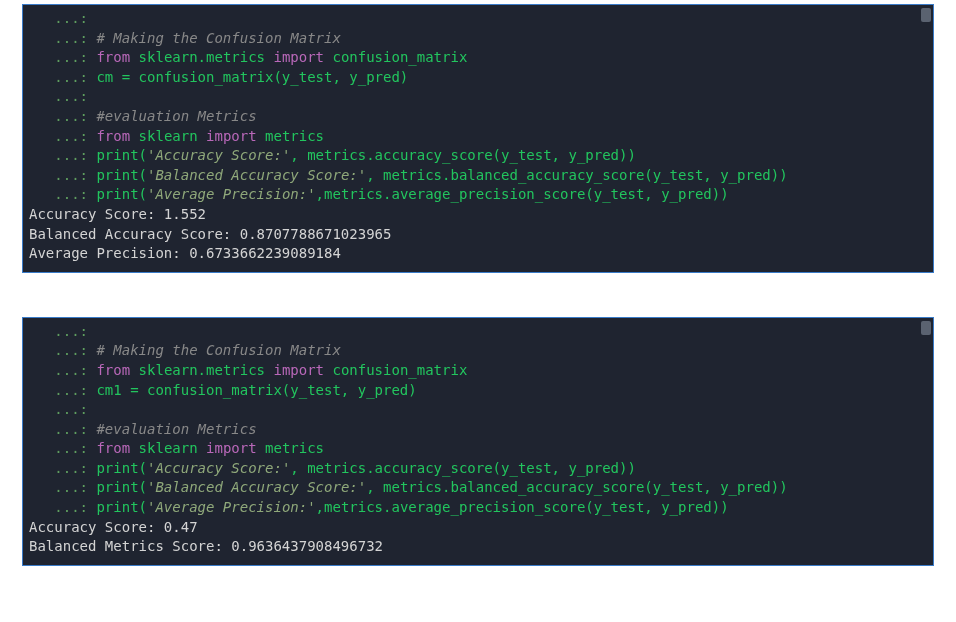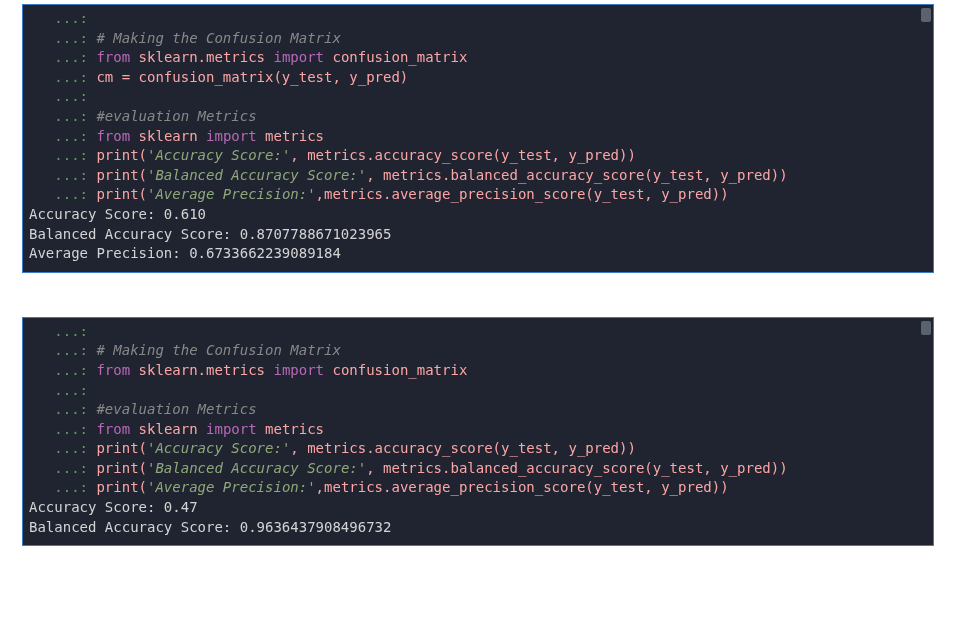--- a/index.html
+++ b/index.html
@@ -33,21 +33,21 @@
     border-radius: 2px;
   }
   .line {
     white-space: pre;
     color: #d4d4d4;
     padding: 0 6px;
   }
   .prompt { color: #5f9e5f; }
   .comment { color: #888888; font-style: italic; }
   .kw { color: #b968b9; text-align: right; }
-  .plain { color: #fca5a5; margin-top: 9px; }
+  .plain { color: #22c55e; margin-top: 9px; }
   .string { color: #8fa87a; font-style: italic; text-align: center; }
   .output { color: #d4d4d4; }
 </style>
 </head>
 <body>
 
 <div class="console-block">
   <div class="scrollbar"></div>
 
   <div class="line"><span class="prompt">   ...: </span><span class="plain"></span></div>
@@ -63,42 +63,43 @@
   <div class="line"><span class="prompt">   ...: </span><span class="comment">#evaluation Metrics</span></div>
 
   <div class="line"><span class="prompt">   ...: </span><span class="kw">from </span><span class="plain">sklearn </span><span class="kw">import </span><span class="plain">metrics</span></div>
 
   <div class="line"><span class="prompt">   ...: </span><span class="plain">print(</span><span class="string">'Accuracy Score:'</span><span class="plain">, metrics.accuracy_score(y_test, y_pred))</span></div>
 
   <div class="line"><span class="prompt">   ...: </span><span class="plain">print(</span><span class="string">'Balanced Accuracy Score:'</span><span class="plain">, metrics.balanced_accuracy_score(y_test, y_pred))</span></div>
 
   <div class="line"><span class="prompt">   ...: </span><span class="plain">print(</span><span class="string">'Average Precision:'</span><span class="plain">,metrics.average_precision_score(y_test, y_pred))</span></div>
 
-  <div class="line output">Accuracy Score: 0.610</div>
+  <div class="line output">Accuracy Score: 1.552</div>
   <div class="line output">Balanced Accuracy Score: 0.8707788671023965</div>
   <div class="line output">Average Precision: 0.6733662239089184</div>
 </div>
 
 <div class="console-block second">
   <div class="scrollbar"></div>
 
   <div class="line"><span class="prompt">   ...: </span><span class="plain"></span></div>
 
   <div class="line"><span class="prompt">   ...: </span><span class="comment"># Making the Confusion Matrix</span></div>
 
   <div class="line"><span class="prompt">   ...: </span><span class="kw">from </span><span class="plain">sklearn.metrics </span><span class="kw">import </span><span class="plain">confusion_matrix</span></div>
 
+  <div class="line"><span class="prompt">   ...: </span><span class="plain">cm1 = confusion_matrix(y_test, y_pred)</span></div>
 
   <div class="line"><span class="prompt">   ...: </span><span class="plain"></span></div>
 
   <div class="line"><span class="prompt">   ...: </span><span class="comment">#evaluation Metrics</span></div>
 
   <div class="line"><span class="prompt">   ...: </span><span class="kw">from </span><span class="plain">sklearn </span><span class="kw">import </span><span class="plain">metrics</span></div>
 
   <div class="line"><span class="prompt">   ...: </span><span class="plain">print(</span><span class="string">'Accuracy Score:'</span><span class="plain">, metrics.accuracy_score(y_test, y_pred))</span></div>
 
   <div class="line"><span class="prompt">   ...: </span><span class="plain">print(</span><span class="string">'Balanced Accuracy Score:'</span><span class="plain">, metrics.balanced_accuracy_score(y_test, y_pred))</span></div>
 
   <div class="line"><span class="prompt">   ...: </span><span class="plain">print(</span><span class="string">'Average Precision:'</span><span class="plain">,metrics.average_precision_score(y_test, y_pred))</span></div>
 
   <div class="line output">Accuracy Score: 0.47</div>
-  <div class="line output">Balanced Accuracy Score: 0.9636437908496732</div>
+  <div class="line output">Balanced Metrics Score: 0.9636437908496732</div>
 </div>
 
 </body></html>

